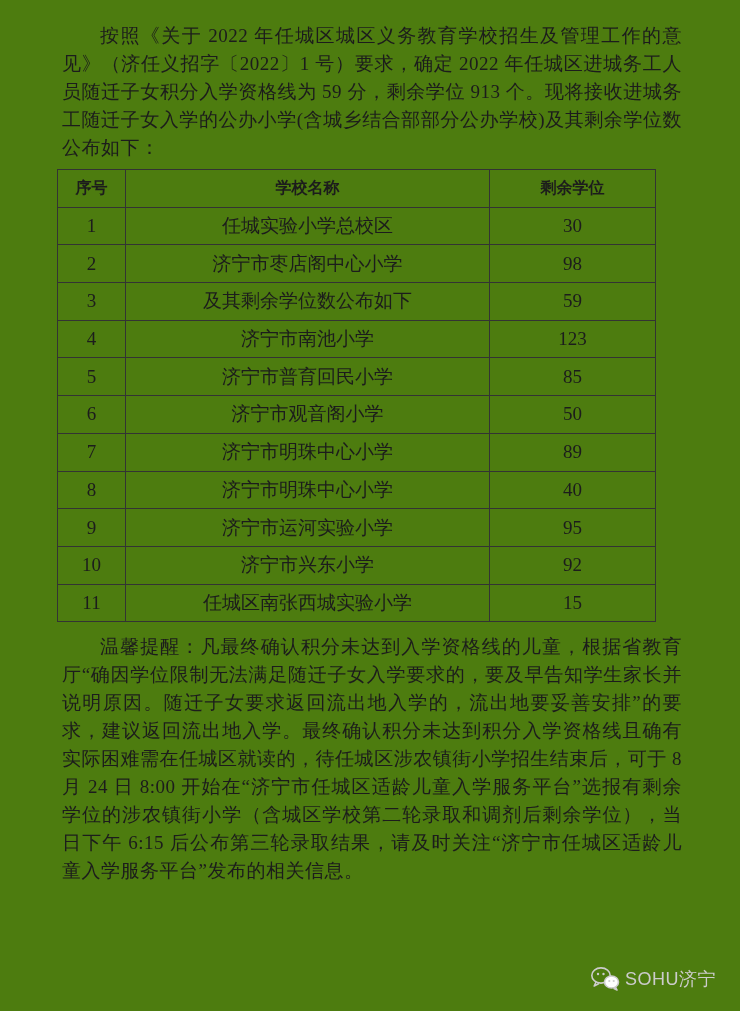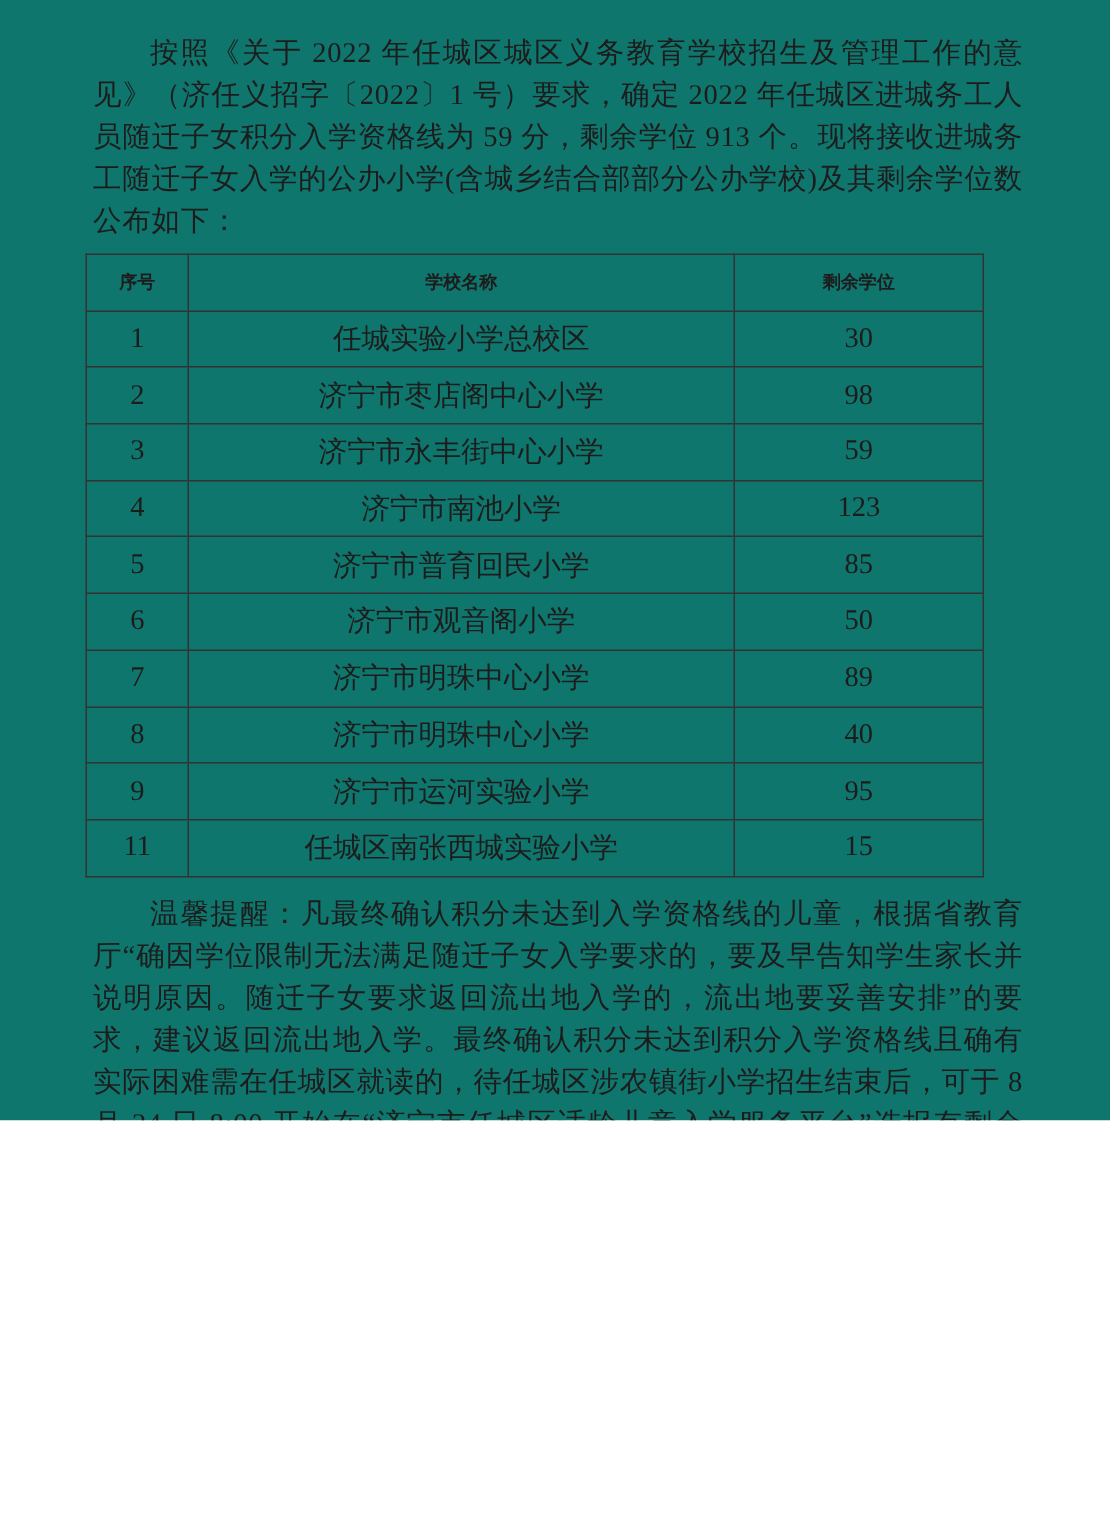--- a/index.html
+++ b/index.html
@@ -1,22 +1,22 @@
 <!DOCTYPE html>
 <html><head>
 <meta charset="utf-8">
 <style>
   * { margin: 0; padding: 0; box-sizing: border-box; }
   html, body { background: #ffffff; }
   .page {
     position: relative;
     width: 740px;
-    height: 747px;
+    height: 1011px;
     margin: 0 auto;
-    background: #0f766e;
+    background: #4d7c0f;
     color: #1c1c1c;
     font-family: "Liberation Serif", "DejaVu Serif", serif;
     overflow: hidden;
   }
   .para {
     font-size: 19px;
     line-height: 28px;
     text-align: justify;
     text-indent: 2em;
     margin-left: 62px;
@@ -37,21 +37,21 @@
     text-align: center;
     vertical-align: middle;
     font-size: 19px;
     padding: 0 2px;
     overflow: hidden;
     white-space: nowrap;
   }
   table.schools tr.head td {
     font-weight: bold;
     font-family: "Liberation Sans", "DejaVu Sans", sans-serif;
-    font-size: 12px;
+    font-size: 16px;
     text-align: center;
   }
   .watermark {
     position: absolute;
     right: 24px;
     bottom: 20px;
     display: flex;
     align-items: center;
     gap: 5px;
     color: #cccccc;
@@ -86,21 +86,21 @@
         <td>任城实验小学总校区</td>
         <td>30</td>
       </tr>
       <tr>
         <td>2</td>
         <td>济宁市枣店阁中心小学</td>
         <td>98</td>
       </tr>
       <tr>
         <td>3</td>
-        <td>济宁市永丰街中心小学</td>
+        <td>及其剩余学位数公布如下</td>
         <td>59</td>
       </tr>
       <tr>
         <td>4</td>
         <td>济宁市南池小学</td>
         <td>123</td>
       </tr>
       <tr>
         <td>5</td>
         <td>济宁市普育回民小学</td>
@@ -120,23 +120,43 @@
         <td>8</td>
         <td>济宁市明珠中心小学</td>
         <td>40</td>
       </tr>
       <tr>
         <td>9</td>
         <td>济宁市运河实验小学</td>
         <td>95</td>
       </tr>
       <tr>
+        <td>10</td>
+        <td>济宁市兴东小学</td>
+        <td>92</td>
+      </tr>
+      <tr>
         <td>11</td>
         <td>任城区南张西城实验小学</td>
         <td>15</td>
       </tr>
     </tbody>
   </table>
 
   <p class="para notice">温馨提醒：凡最终确认积分未达到入学资格线的儿童，根据省教育厅“确因学位限制无法满足随迁子女入学要求的，要及早告知学生家长并说明原因。随迁子女要求返回流出地入学的，流出地要妥善安排”的要求，建议返回流出地入学。最终确认积分未达到积分入学资格线且确有实际困难需在任城区就读的，待任城区涉农镇街小学招生结束后，可于 8 月 24 日 8:00 开始在“济宁市任城区适龄儿童入学服务平台”选报有剩余学位的涉农镇街小学（含城区学校第二轮录取和调剂后剩余学位），当日下午 6:15 后公布第三轮录取结果，请及时关注“济宁市任城区适龄儿童入学服务平台”发布的相关信息。</p>
 
+  <div class="watermark">
+    <span>
+      <svg width="30" height="25" viewBox="0 0 30 25" fill="none" xmlns="http://www.w3.org/2000/svg">
+        <ellipse cx="11" cy="9.5" rx="9.2" ry="7.6" stroke="#cccccc" stroke-width="1.6"></ellipse>
+        <path d="M6 16 L4.2 20 L9 17.5" stroke="#cccccc" stroke-width="1.6" fill="none" stroke-linejoin="round"></path>
+        <circle cx="8" cy="8" r="1.2" fill="#cccccc"></circle>
+        <circle cx="13.5" cy="8" r="1.2" fill="#cccccc"></circle>
+        <ellipse cx="21.5" cy="16" rx="7" ry="6" stroke="#cccccc" stroke-width="1.6" fill="#ffffff"></ellipse>
+        <path d="M25.5 21 L27 24 L23.5 22.2" stroke="#cccccc" stroke-width="1.6" fill="none" stroke-linejoin="round"></path>
+        <circle cx="19.3" cy="15" r="1.1" fill="#cccccc"></circle>
+        <circle cx="23.7" cy="15" r="1.1" fill="#cccccc"></circle>
+      </svg>
+    </span>
+    <span>SOHU济宁</span>
+  </div>
 
 </div>
 
 </body></html>

